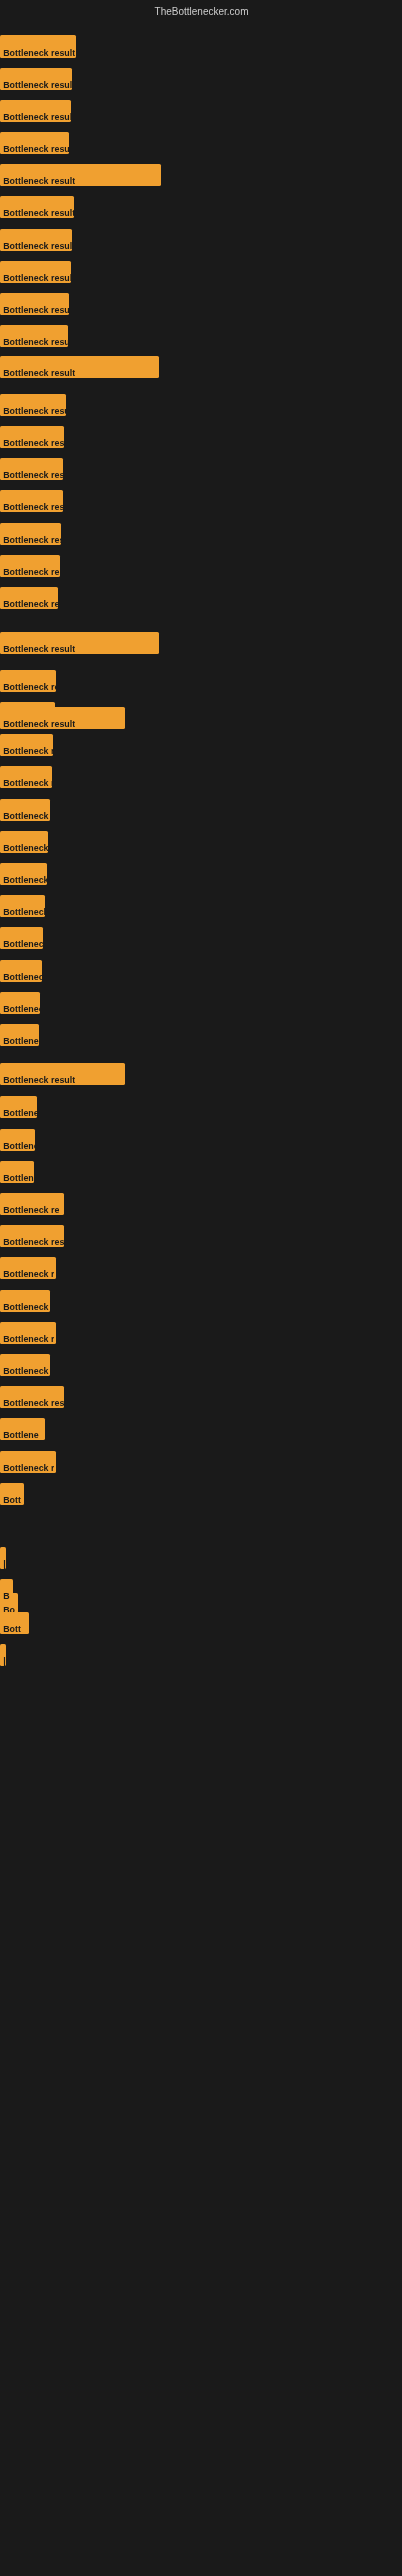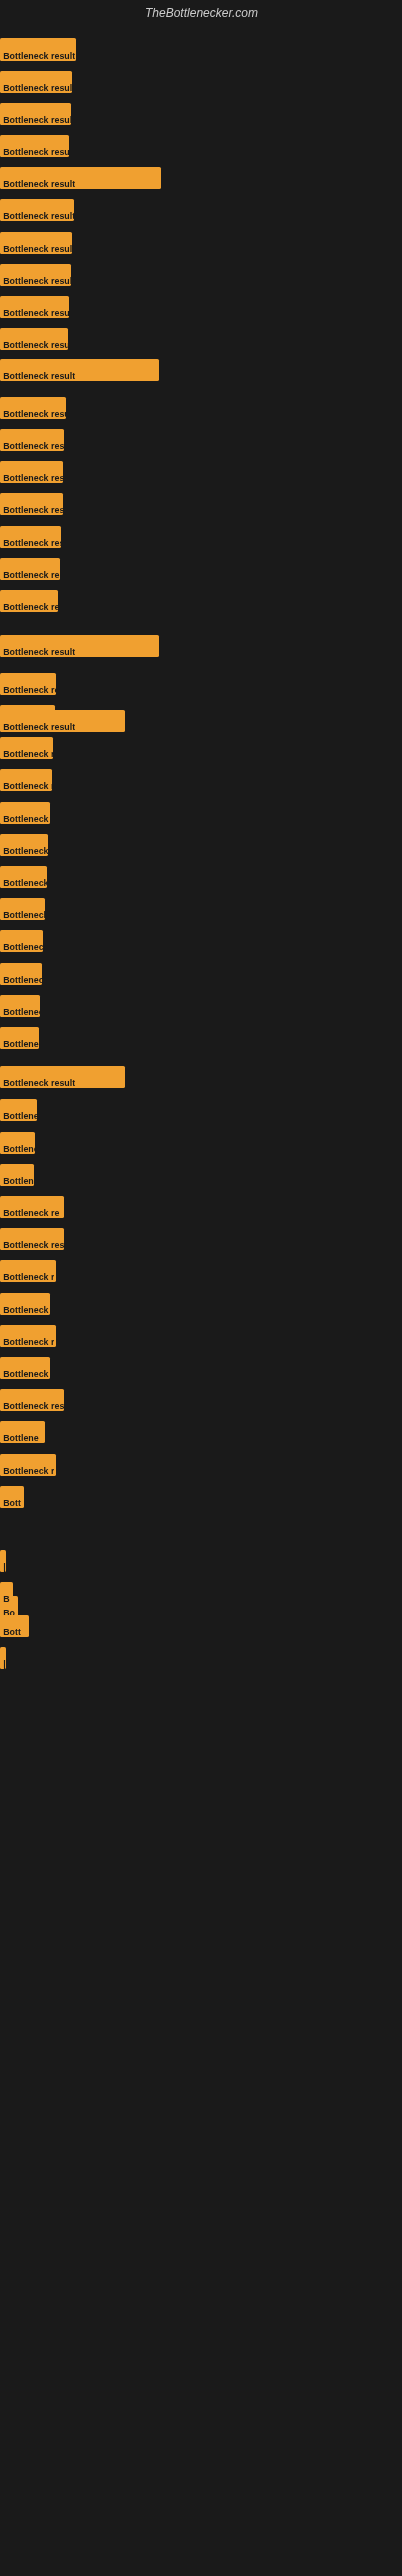--- a/index.html
+++ b/index.html
@@ -10,24 +10,23 @@
     body {
       width: 403px;
       min-height: 2576px;
       background-color: #1a1a1a;
       font-family: Arial, sans-serif;
       position: relative;
     }
     .site-title {
       text-align: center;
       color: #cccccc;
-      font-size: 12px;
+      font-size: 10px;
       padding: 6.4px 0 3.2px 0;
       font-weight: normal;
-      font-style: italic;
     }
     .chart-area {
       position: relative;
       width: 403px;
       height: 2536px;
       overflow: hidden;
     }
     .bar-item {
       position: absolute;
       left: 0;

